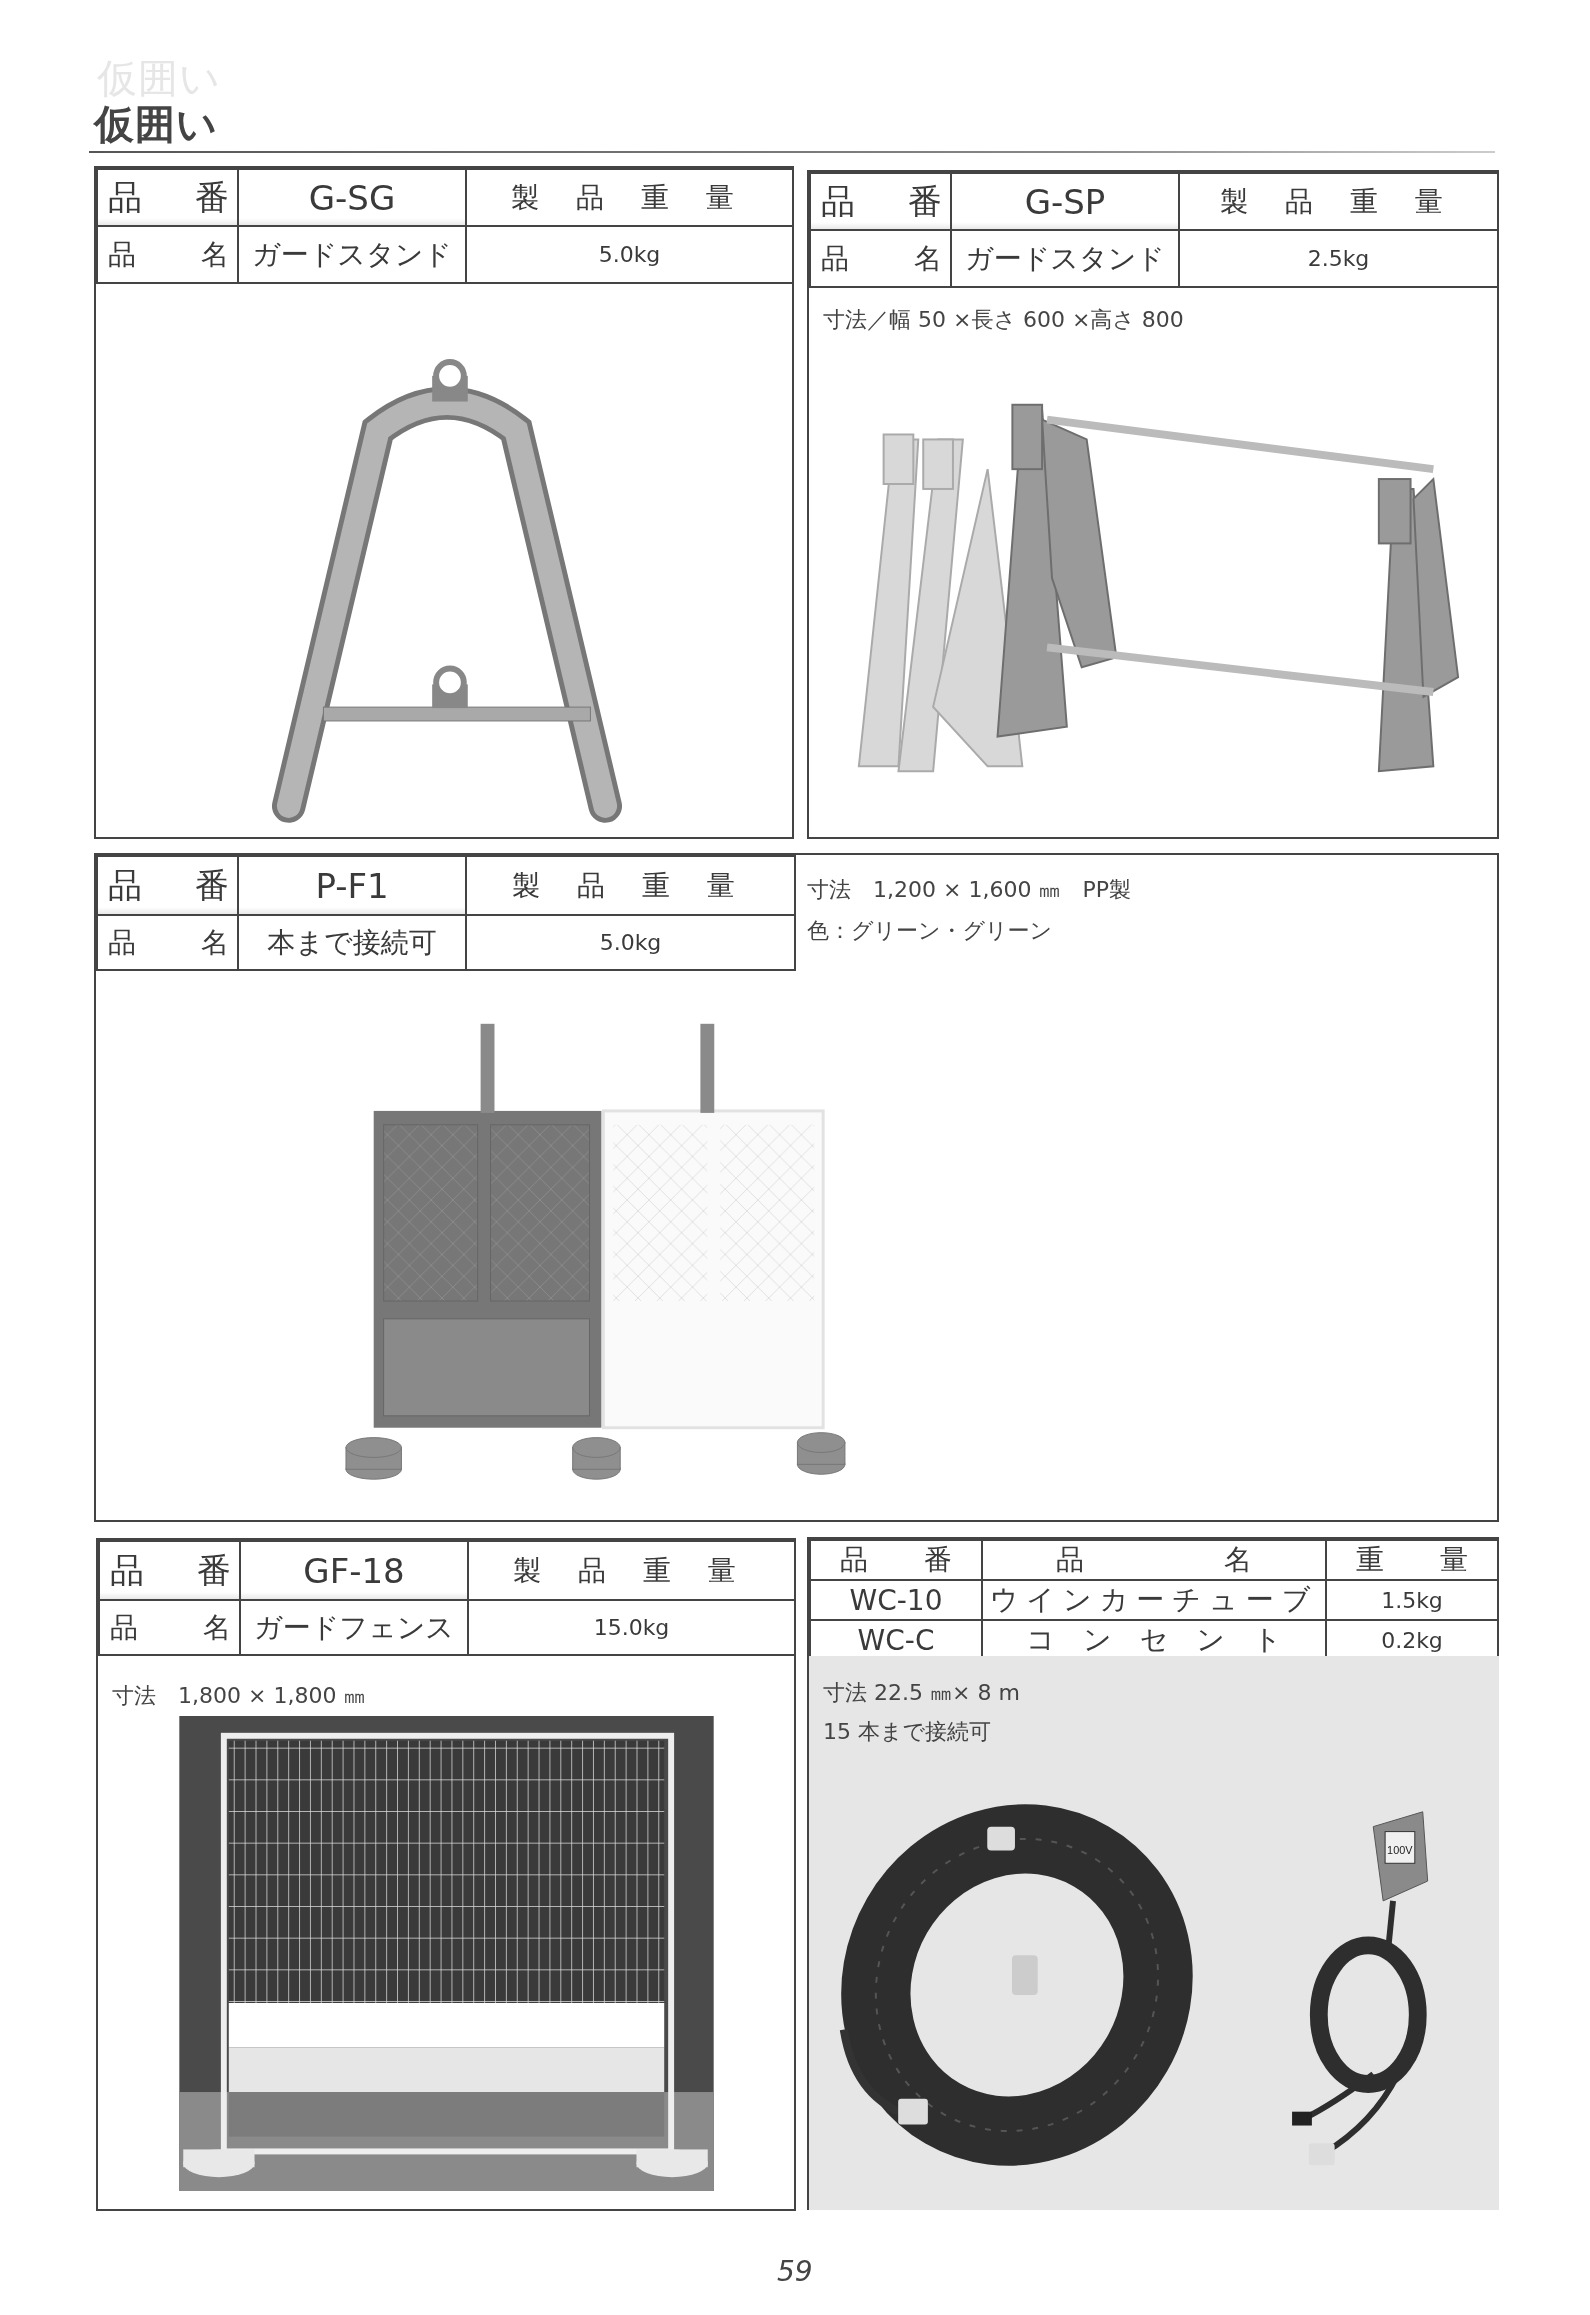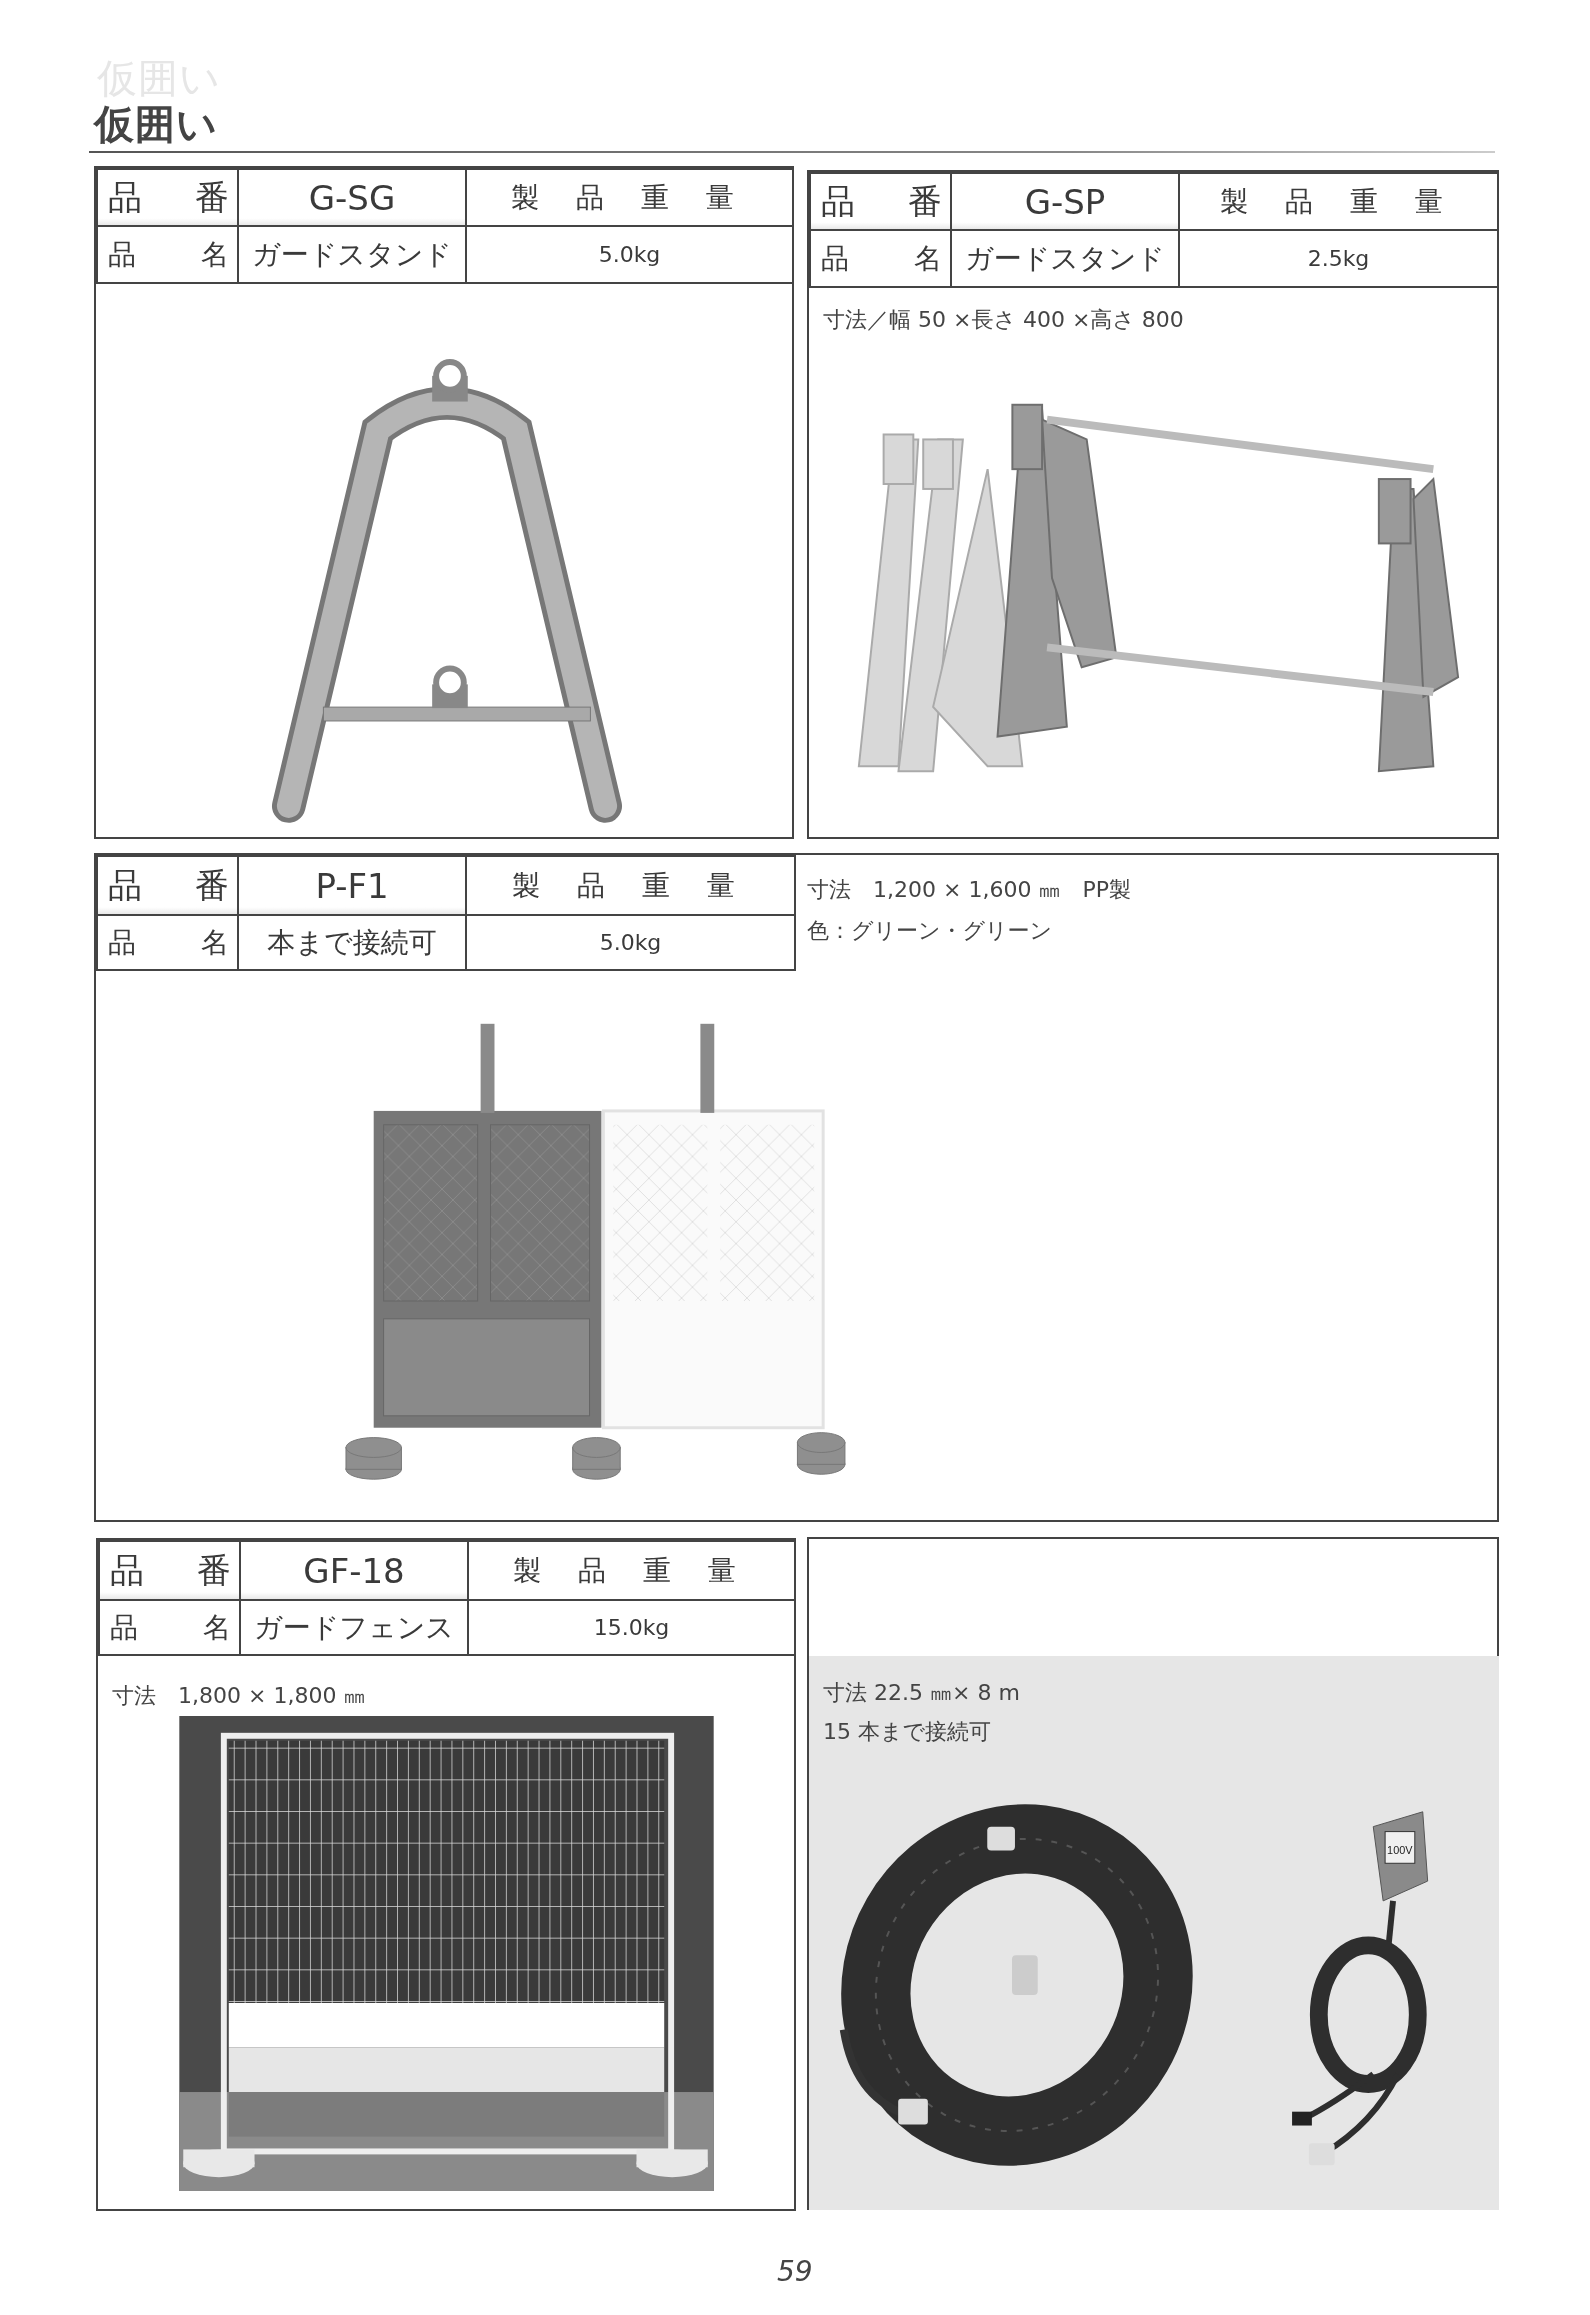--- a/index.html
+++ b/index.html
@@ -93,21 +93,21 @@
         <div class="sp">
               <span>品</span>
               <span>名</span>
             </div>
       </td>
       <td class="mid">ガードスタンド</td>
       <td class="sm">2.5kg</td>
     </tr>
   </tbody>
     </table>
-  <div class="note" style="left:14px;top:133px;">寸法／幅 50 ×長さ 400 ×高さ 800</div>
+  <div class="note" style="left:14px;top:133px;">寸法／幅 50 ×長さ 600 ×高さ 800</div>
   <svg class="photo" style="left:30px;top:208px;" width="634" height="416" viewBox="0 0 640 420">
 
     <g fill="#d8d8d8" stroke="#aaa" stroke-width="2">
       <polygon points="20,390 55,60 80,60 60,390"></polygon>
       <polygon points="60,395 100,60 125,60 95,395"></polygon>
       <polygon points="95,330 150,90 175,300 185,390 150,390"></polygon>
       <rect x="45" y="55" width="30" height="50"></rect>
       <rect x="85" y="60" width="30" height="50"></rect>
     </g>
 
@@ -227,20 +227,39 @@
     <rect x="50" y="380" width="440" height="45" fill="#7c7c7c"></rect>
     <rect x="45" y="20" width="452" height="420" fill="none" stroke="#eee" stroke-width="6"></rect>
     <ellipse cx="40" cy="452" rx="36" ry="14" fill="#e8e8e8"></ellipse>
       <rect x="4" y="438" width="72" height="18" fill="#e8e8e8"></rect>
     <ellipse cx="498" cy="452" rx="36" ry="14" fill="#e8e8e8"></ellipse>
       <rect x="462" y="438" width="72" height="18" fill="#e8e8e8"></rect>
   </svg>
 </div>
 
 <div class="box" style="left:807px;top:1537px;width:692px;height:673px;">
+  <table class="spec" style="width:690px;">
+    <tbody>
+        <tr style="height:32px;">
+      <td class="mid" style="width:170px;">品　　番</td>
+      <td class="mid" style="width:342px;">品　　　　　名</td>
+      <td class="mid">重　　量</td>
+    </tr>
+    <tr style="height:40px;">
+      <td class="mid">WC-10</td>
+      <td class="mid" style="letter-spacing:8px;">ウインカーチューブ</td>
+      <td class="sm">1.5kg</td>
+    </tr>
+    <tr style="height:40px;">
+      <td class="mid">WC-C</td>
+      <td class="mid">コ　ン　セ　ン　ト</td>
+      <td class="sm">0.2kg</td>
+    </tr>
+  </tbody>
+    </table>
   <div class="gray-bg" style="position:absolute;left:0;top:117px;width:690px;height:554px;"></div>
   <div class="note" style="left:14px;top:139px;">寸法 22.5 ㎜× 8 m</div>
   <div class="note" style="left:14px;top:178px;">15 本まで接続可</div>
   <svg class="photo" style="left:10px;top:238px;" width="673" height="416" viewBox="0 0 680 420">
 
     <ellipse cx="200" cy="210" rx="140" ry="150" transform="rotate(30 200 210)" fill="none" stroke="#2e2e2e" stroke-width="70"></ellipse>
     <ellipse cx="200" cy="210" rx="140" ry="150" transform="rotate(30 200 210)" fill="none" stroke="#555" stroke-width="2" stroke-dasharray="6 10"></ellipse>
     <rect x="170" y="50" width="28" height="24" fill="#ddd" rx="4"></rect>
     <rect x="195" y="180" width="26" height="40" fill="#ccc" rx="4"></rect>
     <path d="M25 255 Q35 320 85 340" fill="none" stroke="#333" stroke-width="8"></path>

